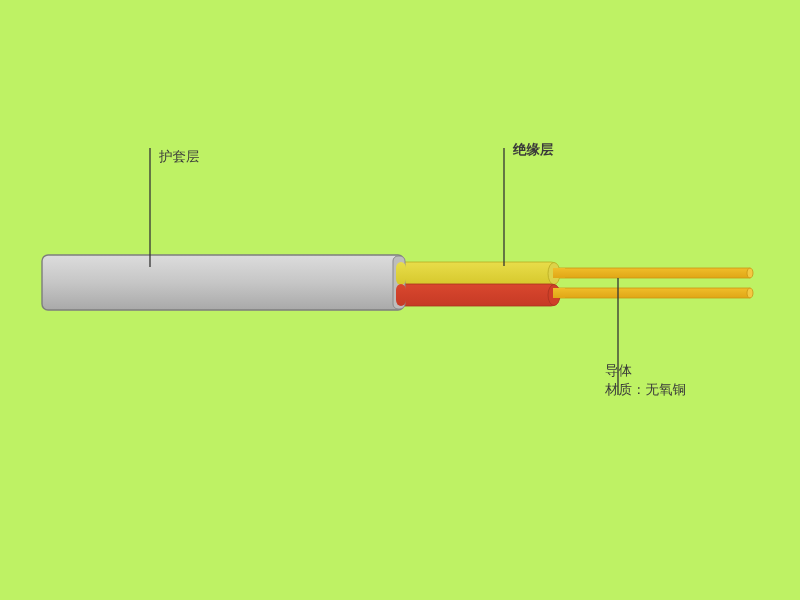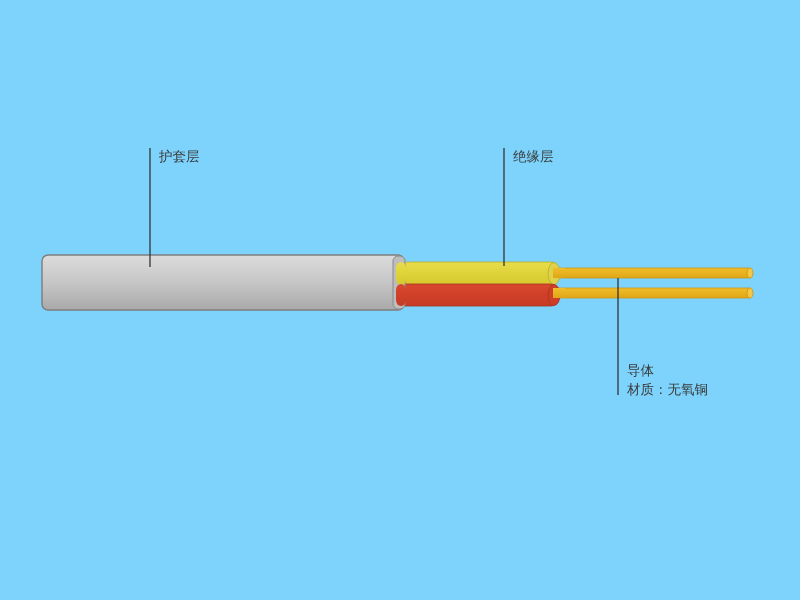--- a/index.html
+++ b/index.html
@@ -1,16 +1,16 @@
 <!DOCTYPE html>
 <html><head>
   <meta charset="utf-8">
   <style>
     html, body { margin: 0; padding: 0; background: #ffffff; }
-    #stage { position: relative; width: 800px; height: 600px; overflow: hidden; background: #7dd3fc; font-family: "DejaVu Sans", "Liberation Sans", sans-serif; }
+    #stage { position: relative; width: 800px; height: 600px; overflow: hidden; background: #bef264; font-family: "DejaVu Sans", "Liberation Sans", sans-serif; }
     svg { position: absolute; left: 0; top: 0; }
     .label { position: absolute; color: #3a3a3a; font-size: 13.5px; line-height: 19px; white-space: nowrap; }
     .label .name, .label .mat { display: block; }
   </style>
 </head>
 <body>
 
 <div id="stage">
   <svg width="800" height="600" viewBox="0 0 800 600">
     <defs>
@@ -62,21 +62,21 @@
       <line x1="150" y1="148" x2="150" y2="267"></line>
       <line x1="504" y1="148" x2="504" y2="266"></line>
       <line x1="618" y1="278" x2="618" y2="395"></line>
     </g>
   </svg>
 
   <div class="label" style="left:159px; top:147px;">
     <span class="name">护套层</span>
   </div>
 
-  <div class="label" style="left:513px; top:147px;">
+  <div class="label" style="left:513px; top:140px;font-weight:bold;">
     <span class="name">绝缘层</span>
   </div>
 
-  <div class="label" style="left:627px; top:361px;">
+  <div class="label" style="left:605px; top:361px;">
     <span class="name">导体</span>
     <span class="mat">材质：无氧铜</span>
   </div>
 </div>
 
 </body></html>

